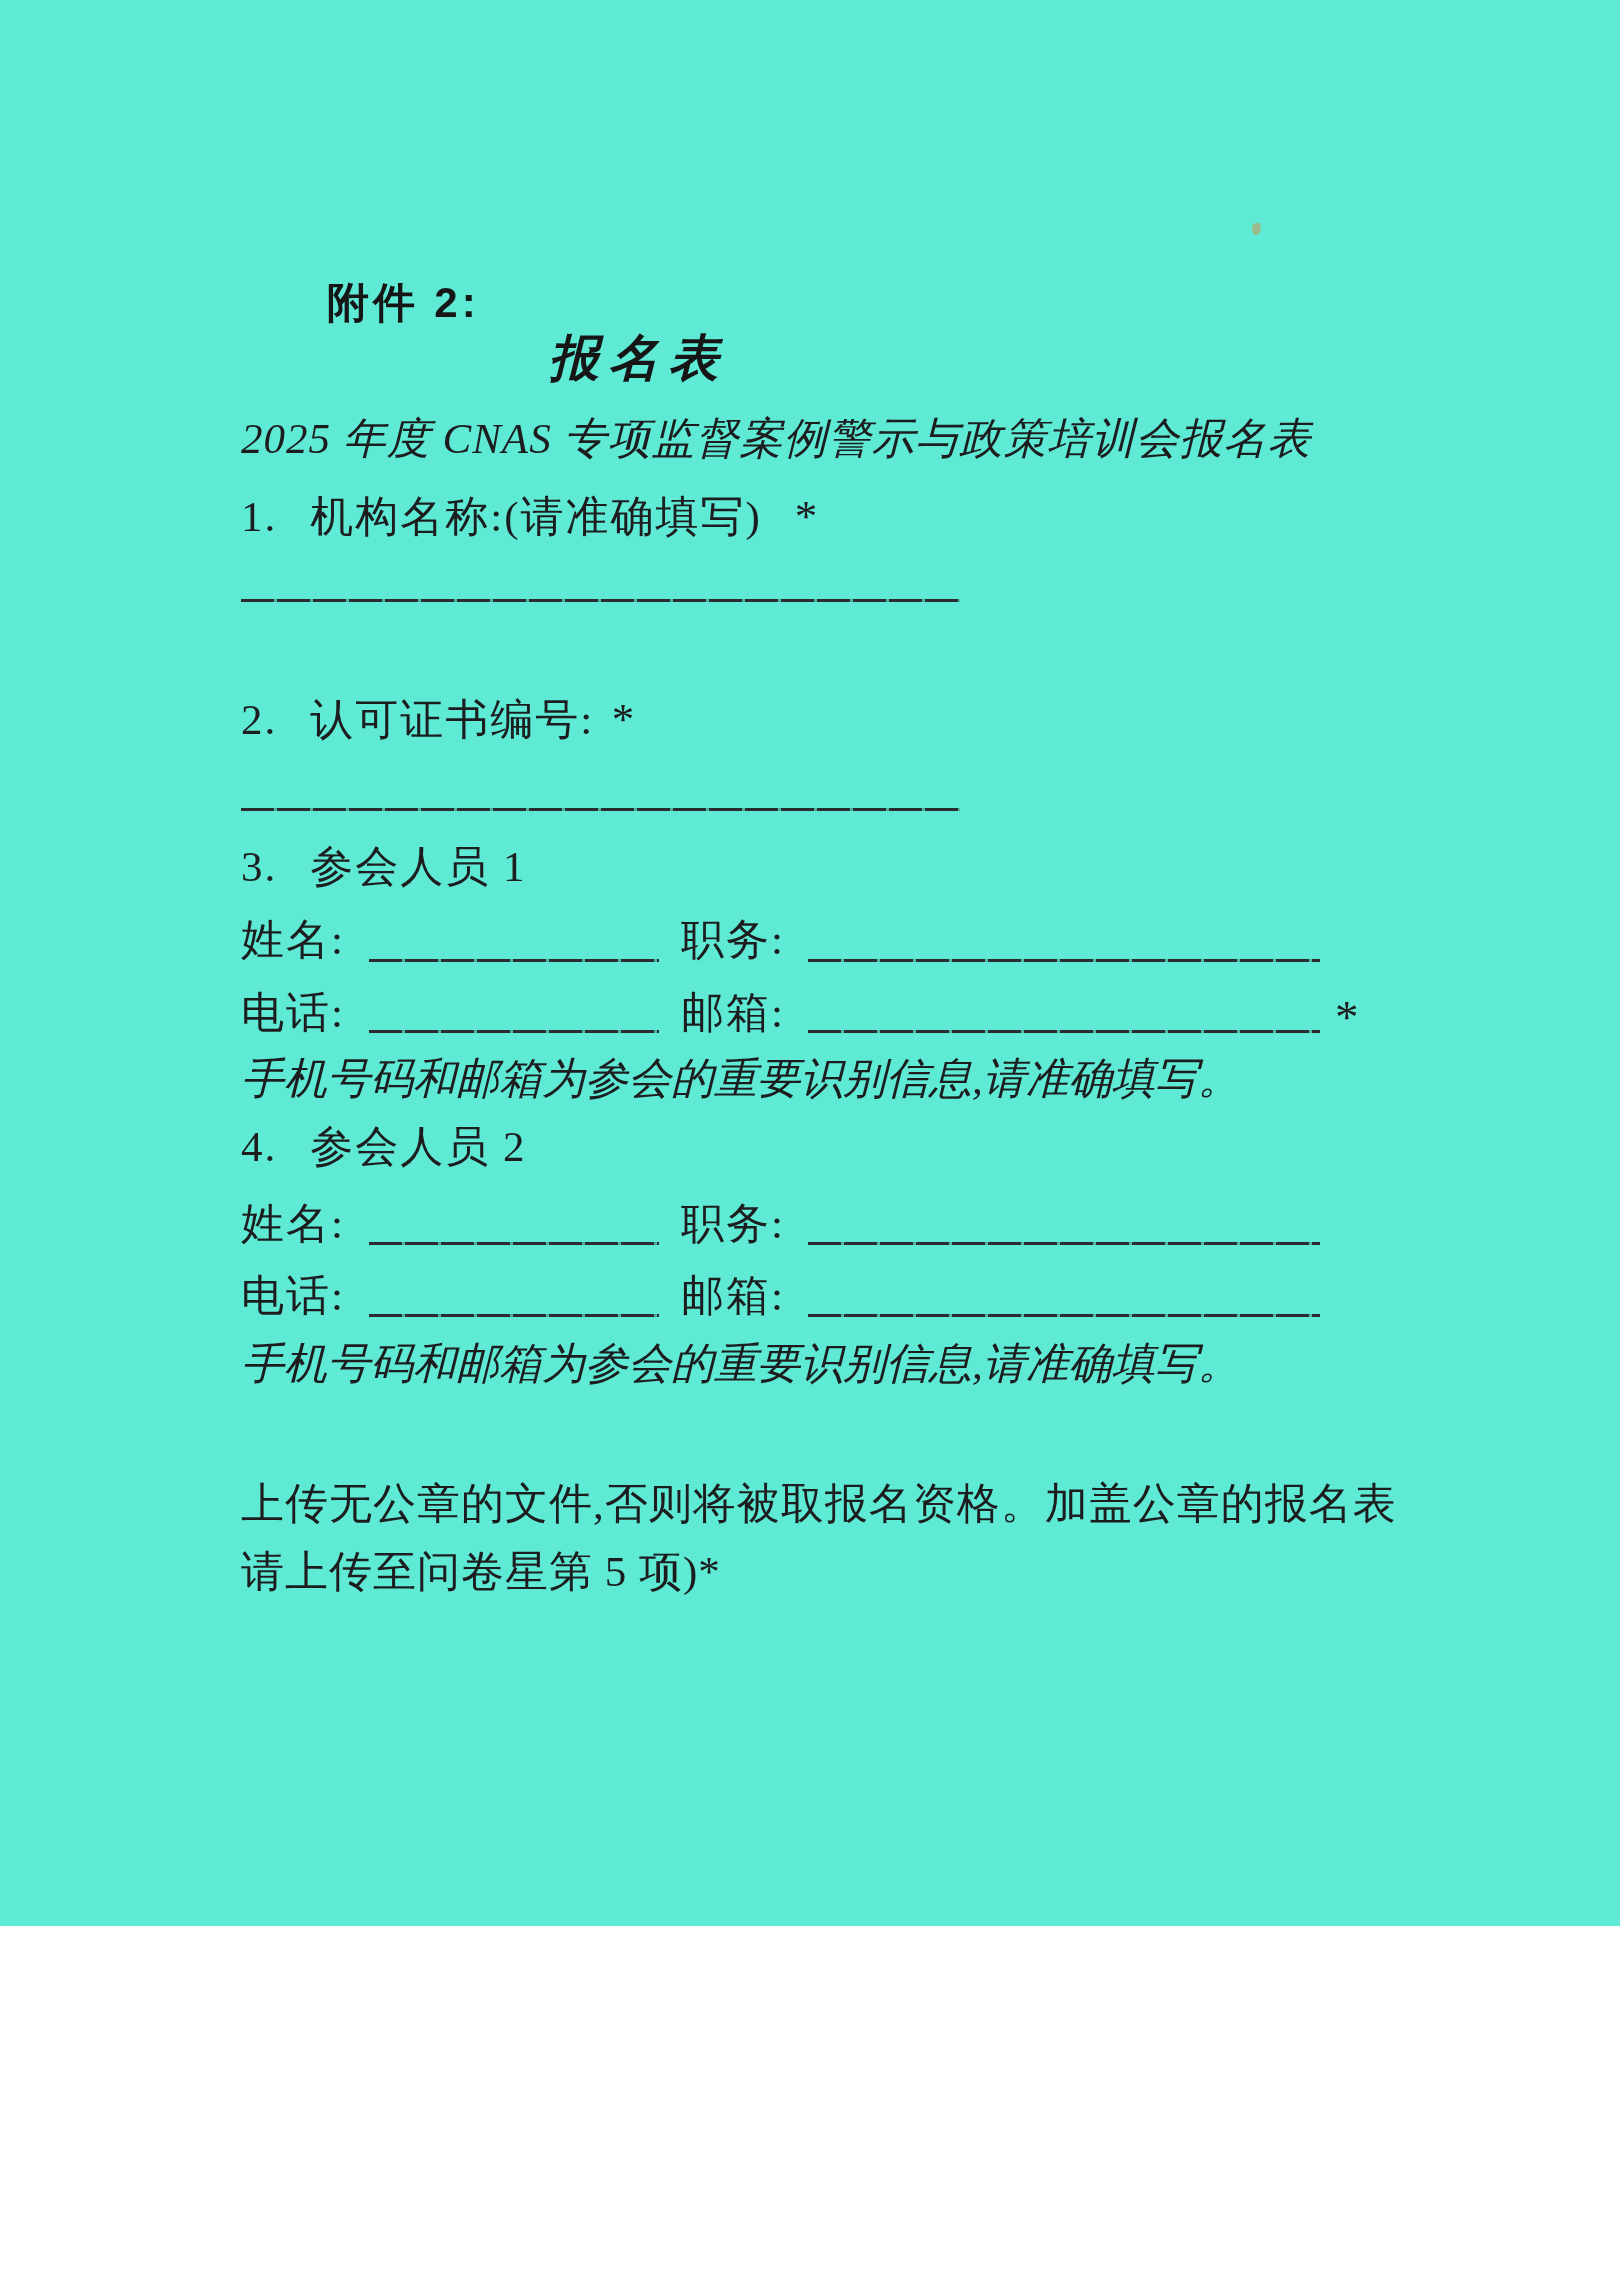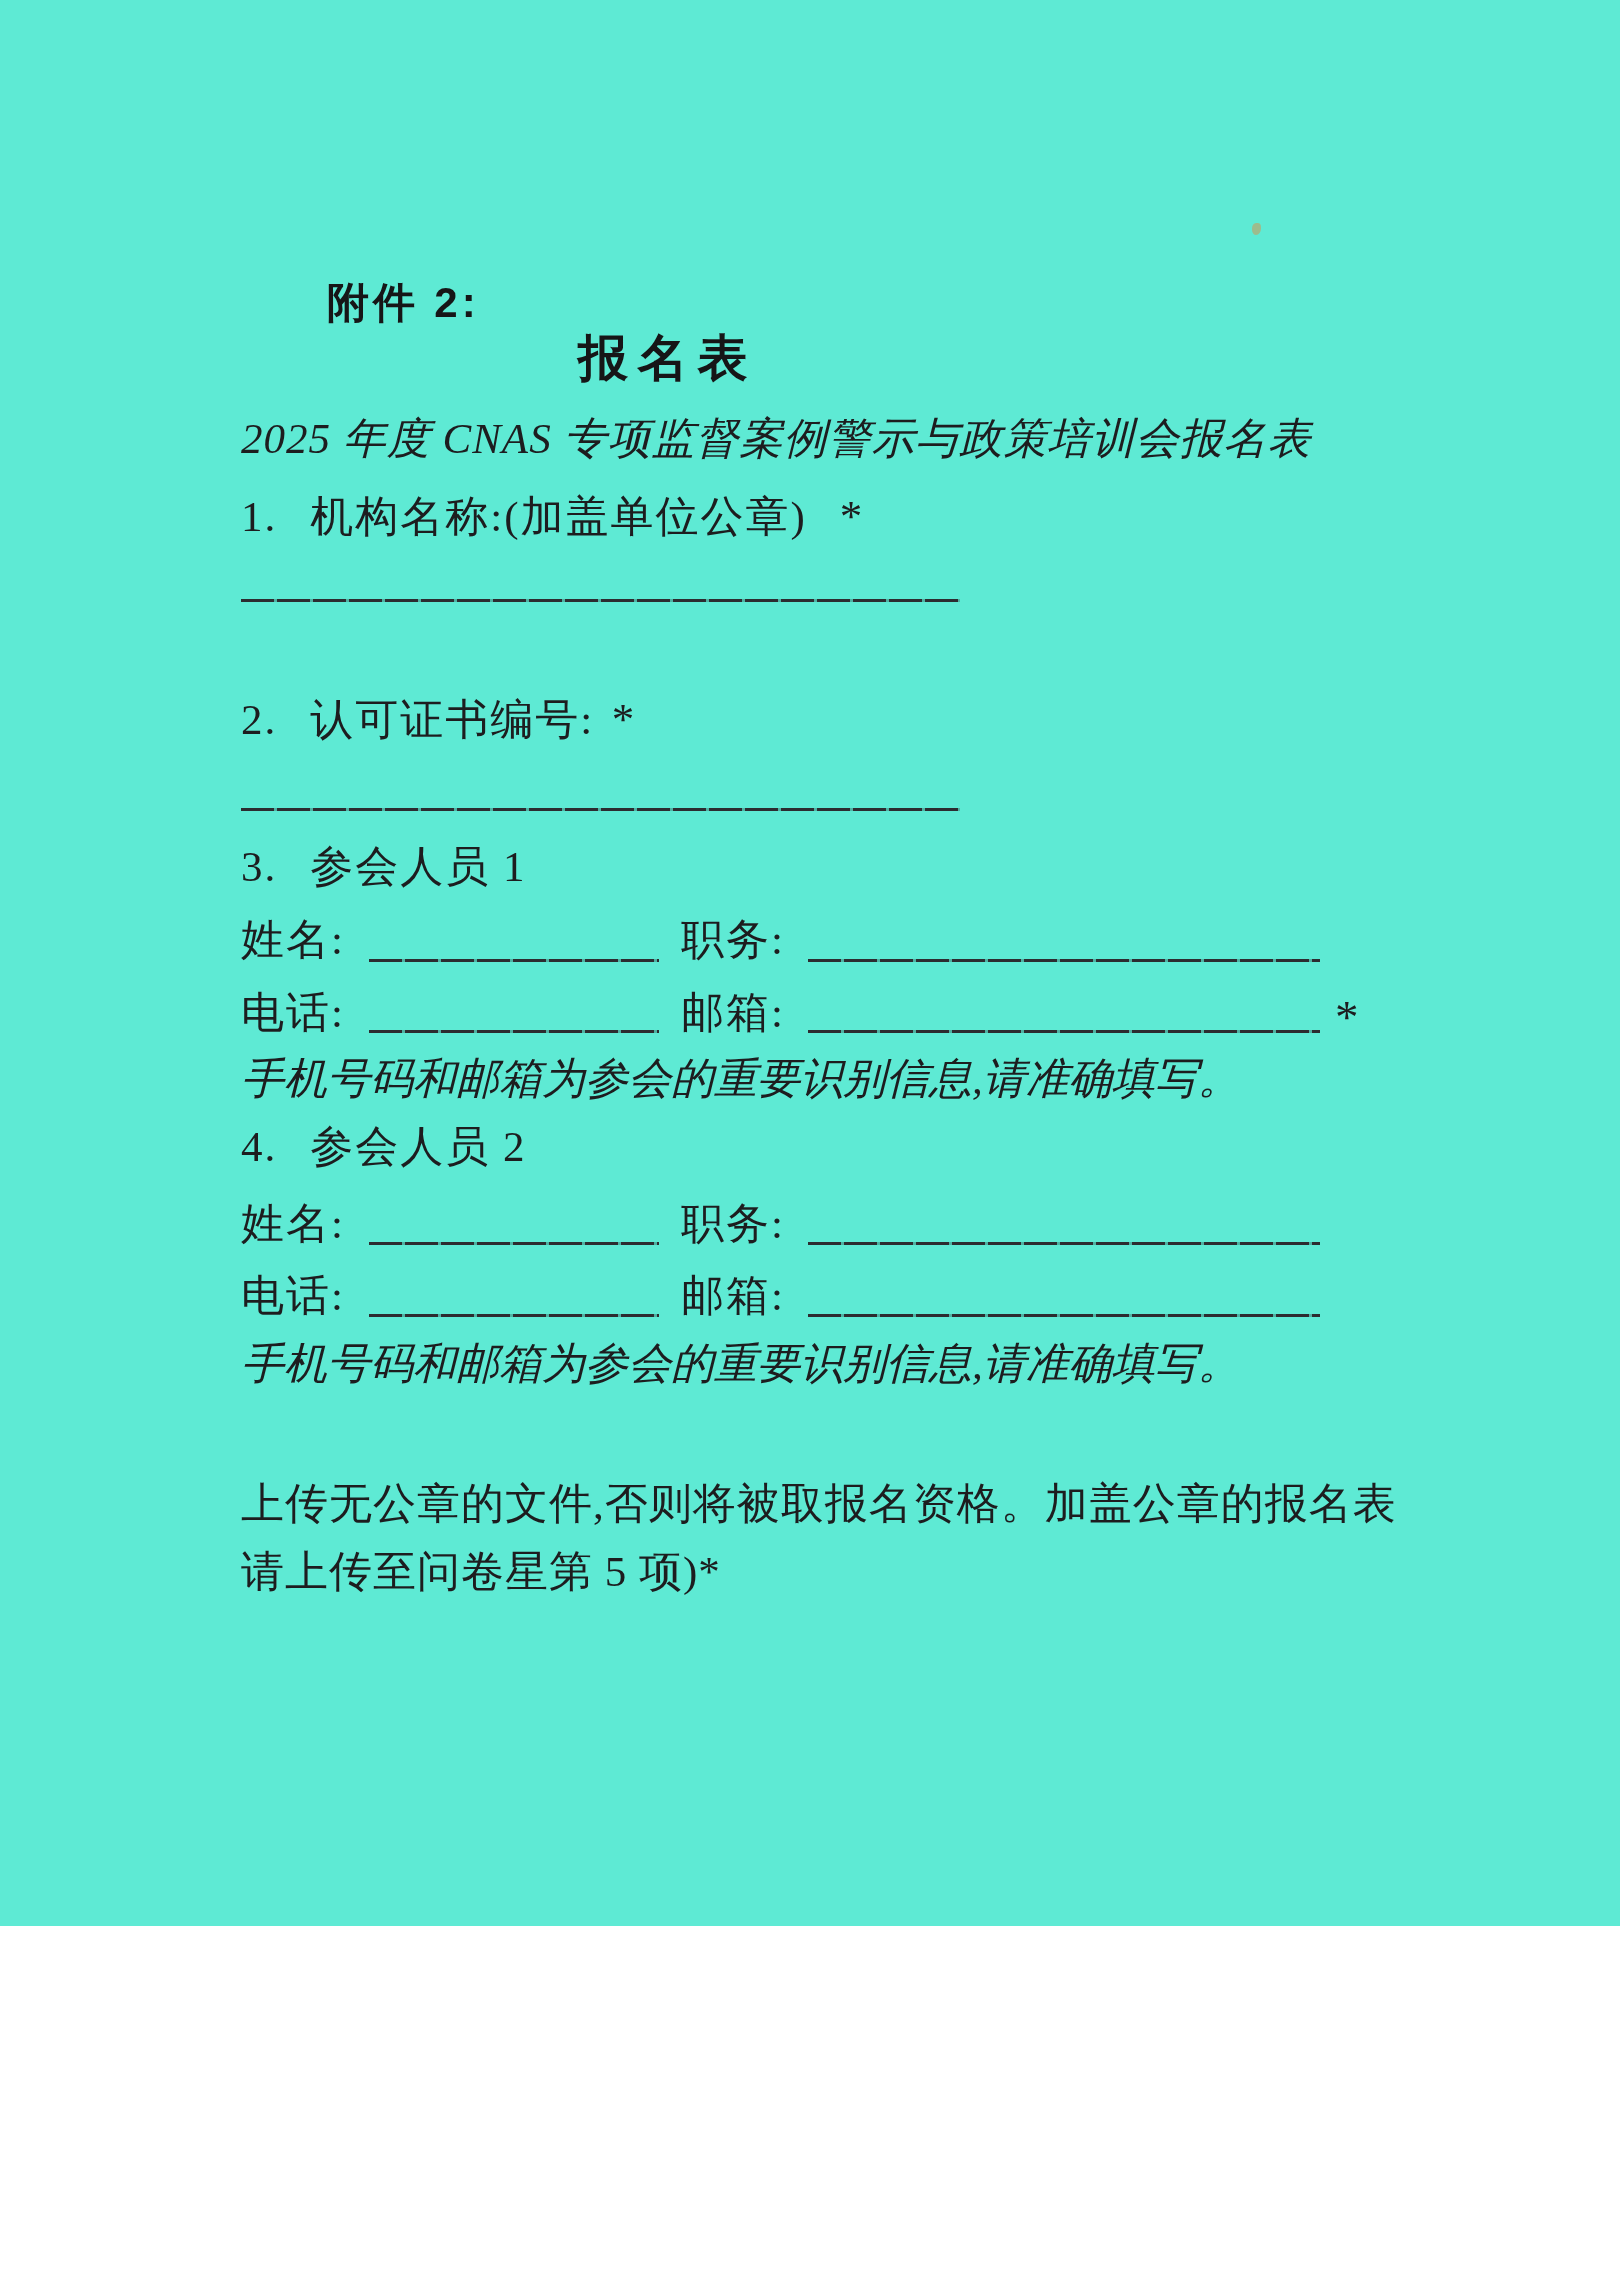--- a/index.html
+++ b/index.html
@@ -20,21 +20,21 @@
     letter-spacing: 2px;
     white-space: nowrap;
     color: #1d1d1f;
   }
   .heading {
     font-family: "Liberation Sans", "DejaVu Sans", sans-serif;
     font-weight: 700;
     color: #161617;
   }
   .attachment { left: 327px; top: 280px; font-size: 42px; letter-spacing: 3.9px; }
-  .title      { left: 578px; top: 331px; font-size: 50px; letter-spacing: 9.8px; }
+  .title      { left: 549px; top: 331px; font-size: 50px; letter-spacing: 9.8px; font-style: italic; }
   .subtitle   { left: 241px; top: 416px; letter-spacing: 1px; font-style: italic; }
   .item       { left: 241px; }
   .para       { left: 241px; letter-spacing: 1px; }
   .note       { left: 241px; letter-spacing: 0px; font-style: italic; }
   .num        { display: inline-block; margin-right: 33px; }
   .gap-lg     { margin-left: 33px; }
   .gap-sm     { margin-left: 17.6px; }
   .req        { font-size: 45px; }
   .u-line {
     position: absolute;
@@ -66,21 +66,21 @@
 </head>
 <body>
 
 <div class="page">
 
   <div class="txt heading attachment">附件 2:</div>
   <div class="txt heading title">报名表</div>
   <div class="txt subtitle">2025 年度 CNAS 专项监督案例警示与政策培训会报名表</div>
 
   <div class="txt item" style="top:492px">
-    <span class="num">1.</span><span>机构名称:(加盖单位公章)</span><span class="req gap-lg">*</span>
+    <span class="num">1.</span><span>机构名称:(请准确填写)</span><span class="req gap-lg">*</span>
   </div>
   <div class="u-line" style="left:241px; top:599px; width:719px"></div>
 
   <div class="txt item" style="top:695px">
     <span class="num">2.</span><span>认可证书编号:</span><span class="req gap-sm">*</span>
   </div>
   <div class="u-line" style="left:241px; top:808px; width:719px"></div>
 
   <div class="txt item" style="top:844px">
     <span class="num">3.</span><span>参会人员 1</span>

